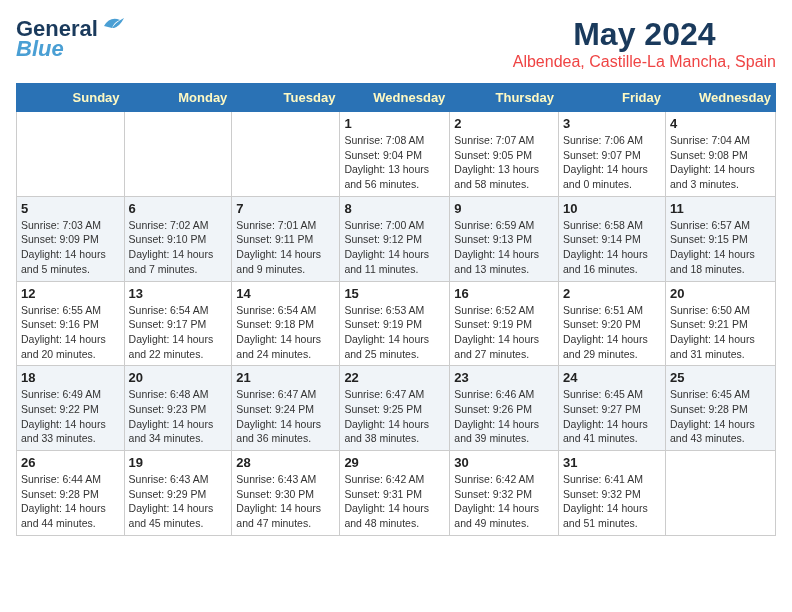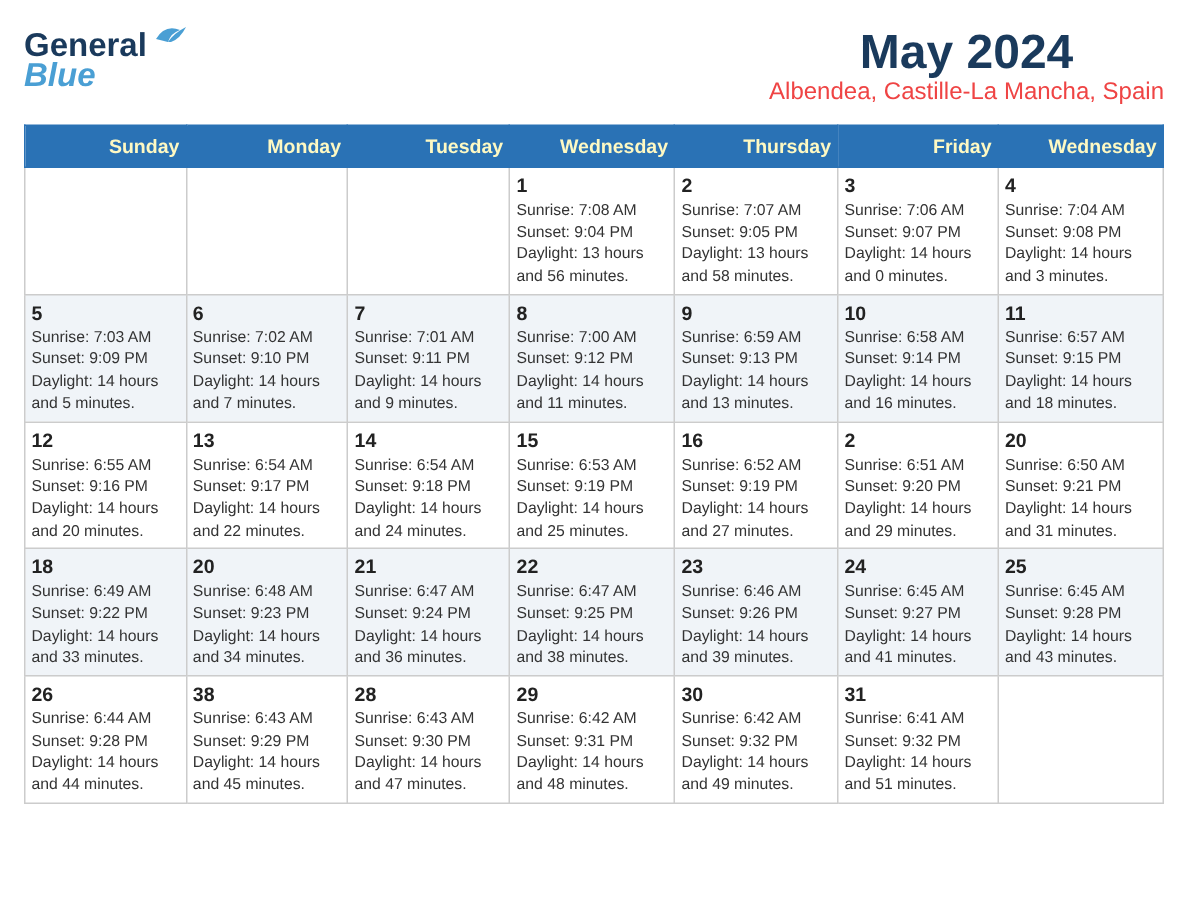--- a/index.html
+++ b/index.html
@@ -223,21 +223,21 @@
           <span class="day-number">25</span>
           <div class="day-info">Sunrise: 6:45 AM<br>Sunset: 9:28 PM<br>Daylight: 14 hours and 43 minutes.</div>
         </td>
       </tr>
       <tr>
         <td>
           <span class="day-number">26</span>
           <div class="day-info">Sunrise: 6:44 AM<br>Sunset: 9:28 PM<br>Daylight: 14 hours and 44 minutes.</div>
         </td>
         <td>
-          <span class="day-number">38</span>
+          <span class="day-number">19</span>
           <div class="day-info">Sunrise: 6:43 AM<br>Sunset: 9:29 PM<br>Daylight: 14 hours and 45 minutes.</div>
         </td>
         <td>
           <span class="day-number">28</span>
           <div class="day-info">Sunrise: 6:43 AM<br>Sunset: 9:30 PM<br>Daylight: 14 hours and 47 minutes.</div>
         </td>
         <td>
           <span class="day-number">29</span>
           <div class="day-info">Sunrise: 6:42 AM<br>Sunset: 9:31 PM<br>Daylight: 14 hours and 48 minutes.</div>
         </td>

